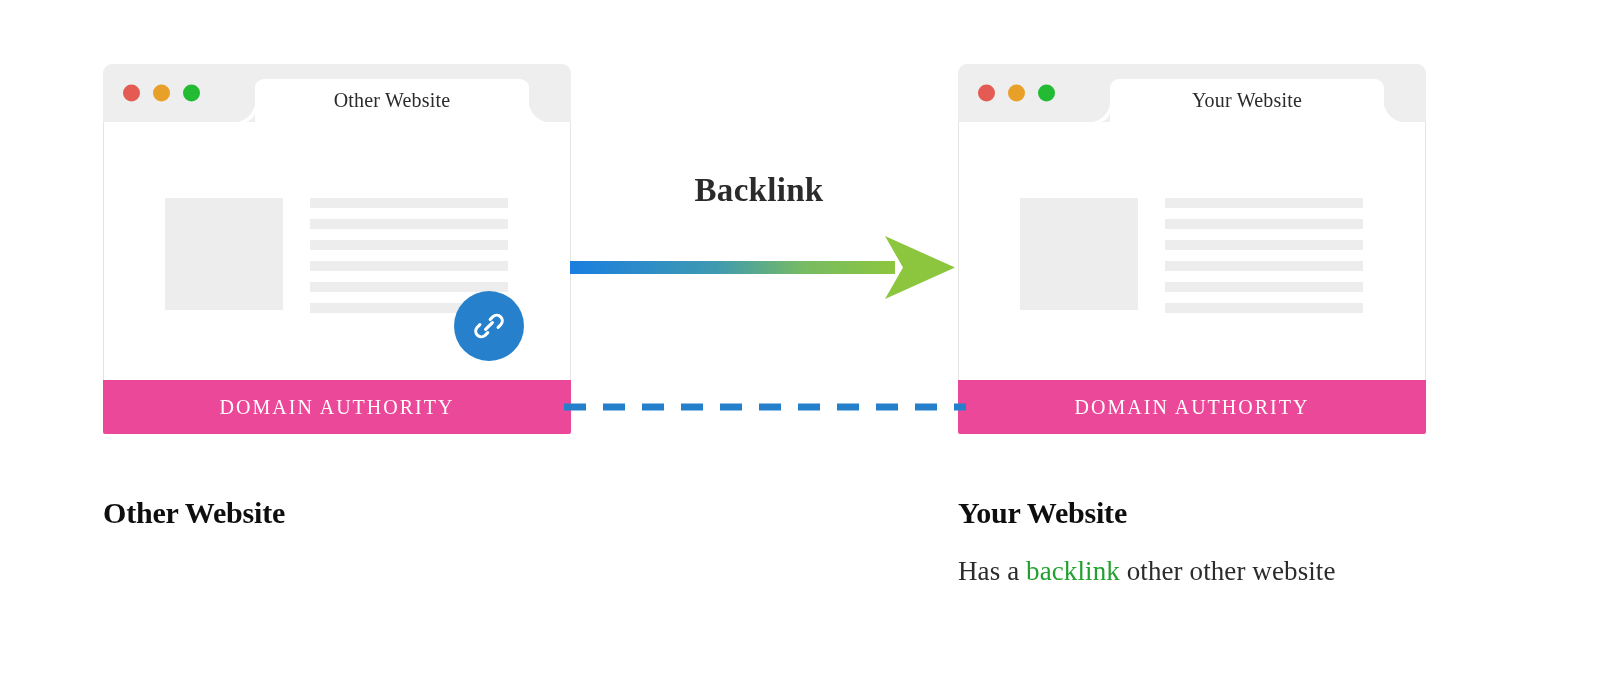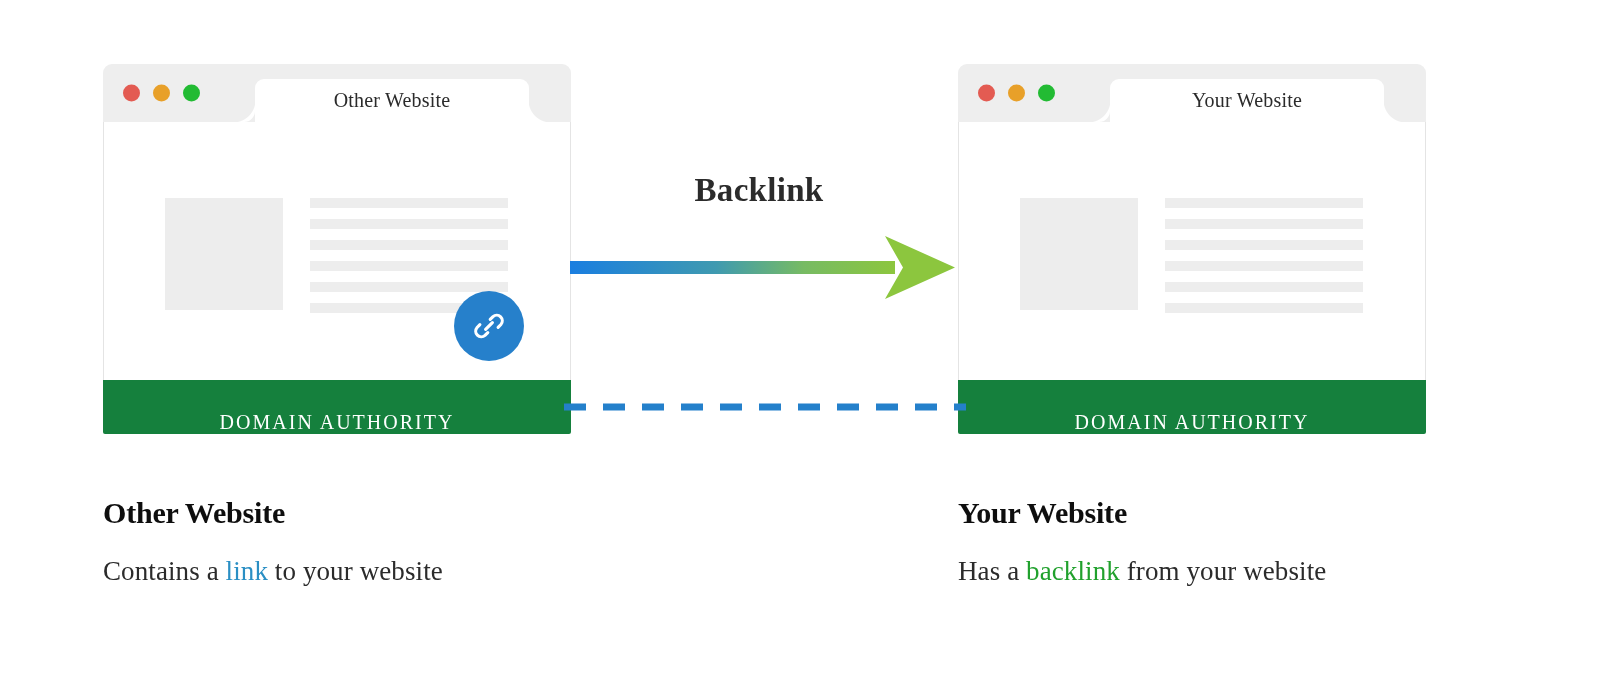--- a/index.html
+++ b/index.html
@@ -134,24 +134,24 @@
     border-radius: 50%;
     background: #2680cb;
     display: flex;
     align-items: center;
     justify-content: center;
   }
   .link-badge svg { display: block; }
 
   .da-bar {
     height: 54px;
-    background: #15803d;
+    background: #ec4899;
     border-radius: 0 0 2px 2px;
     display: flex;
-    align-items: flex-end;
+    align-items: center;
     justify-content: center;
   }
   .da-label {
     color: #ffffff;
     font-size: 20px;
     letter-spacing: 2.0px;
     white-space: nowrap;
   }
 
   
@@ -311,21 +311,20 @@
 
   <span>
     <svg class="dashed-svg" viewBox="0 0 410 30" aria-hidden="true">
       <line x1="4" y1="15" x2="406" y2="15" stroke="#2480cb" stroke-width="7" stroke-dasharray="22 17" stroke-linecap="butt"></line>
     </svg>
   </span>
 
   
   <div class="caption caption-left">
     <div class="caption-title">Other Website</div>
-    <div class="caption-sub"><span>Contains a </span><span class="hl-blue">link</span><span> to your website</span></div>
   </div>
 
   <div class="caption caption-right">
     <div class="caption-title">Your Website</div>
-    <div class="caption-sub"><span>Has a </span><span class="hl-green">backlink</span><span> from your website</span></div>
+    <div class="caption-sub"><span>Has a </span><span class="hl-green">backlink</span><span> other other website</span></div>
   </div>
 
 </div>
 
 </body></html>

